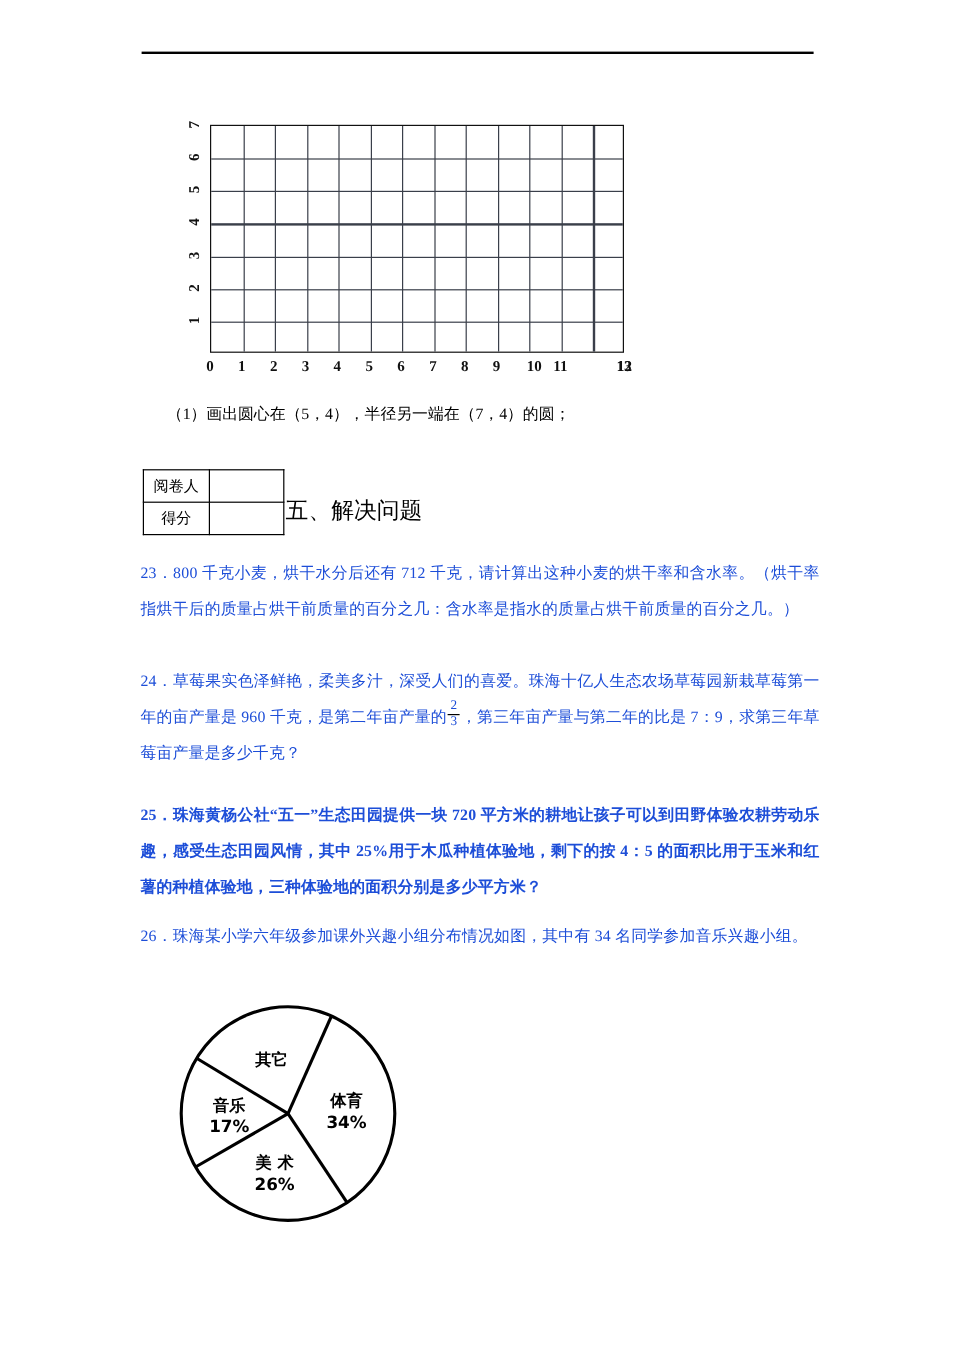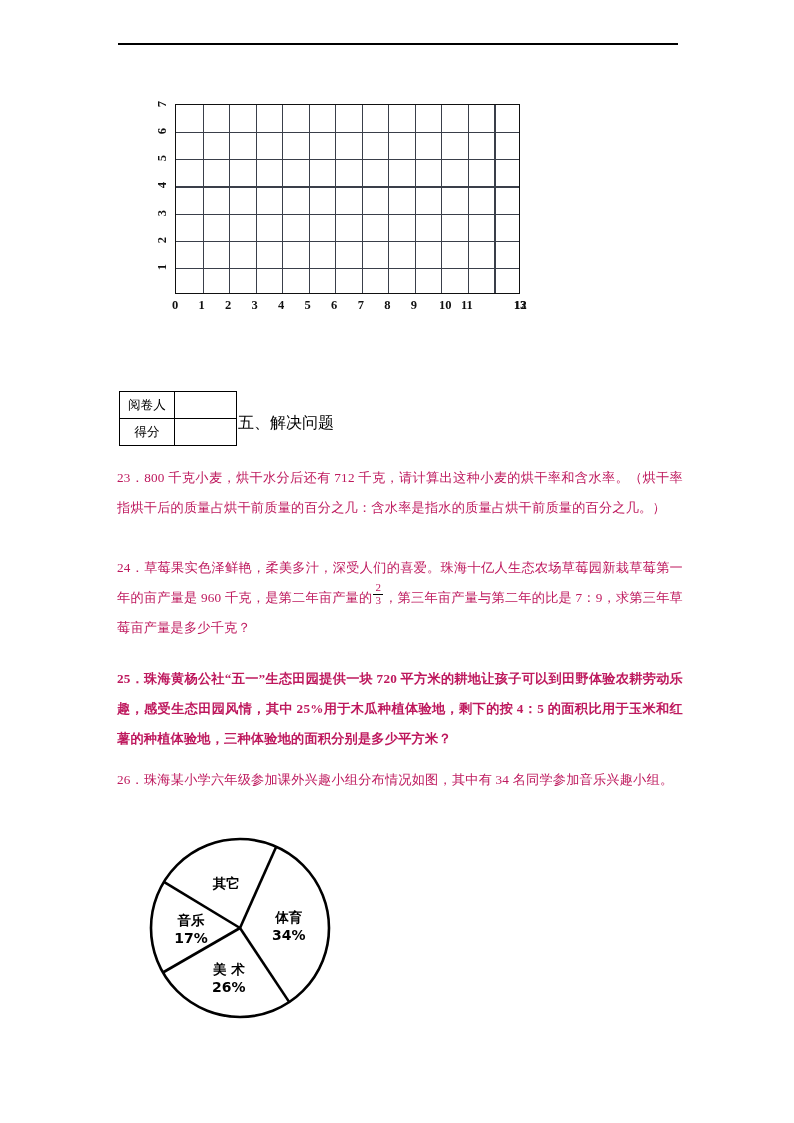--- a/index.html
+++ b/index.html
@@ -86,21 +86,21 @@
   }
 
   
   .qtext {
     position: absolute;
     left: 117px;
     width: 566px;
     font-family: "Liberation Serif", "DejaVu Serif", serif;
     font-size: 13.2px;
     line-height: 30px;
-    color: #be185d;
+    color: #1d4ed8;
     text-align: justify;
     letter-spacing: 0.2px;
   }
 
   .sub-item {
     position: absolute;
     left: 139px;
     width: 540px;
     font-size: 13.2px;
     line-height: 28px;
@@ -122,21 +122,21 @@
     padding: 0;
     font-family: "Liberation Serif", serif;
   }
   .score-table td.lbl { width: 55px; }
   .score-table td.val { width: 63px; }
 
   .section-head {
     position: absolute;
     left: 238px;
     top: 413px;
-    font-size: 16px;
+    font-size: 19px;
     font-family: "Liberation Serif", serif;
     white-space: nowrap;
   }
 
   
   .frac {
     display: inline-block;
     vertical-align: -0.32em;
     text-align: center;
     font-size: 11px;
@@ -211,20 +211,21 @@
         <div class="ylab" style="top: 170.857px;">1</div>
         <div class="ylab" style="top: 143.714px;">2</div>
         <div class="ylab" style="top: 116.571px;">3</div>
         <div class="ylab" style="top: 89.4286px;">4</div>
         <div class="ylab" style="top: 62.2857px;">5</div>
         <div class="ylab" style="top: 35.1429px;">6</div>
         <div class="ylab" style="top: 8px;">7</div>
       </div>
   </div>
 
+  <div class="sub-item" style="top:331px;">（1）画出圆心在（5，4），半径另一端在（7，4）的圆；</div>
 
   <table class="score-table">
     <tbody>
         <tr>
       <td class="lbl">阅卷人</td>
       <td class="val"></td>
     </tr>
     <tr>
       <td class="lbl">得分</td>
       <td class="val"></td>

